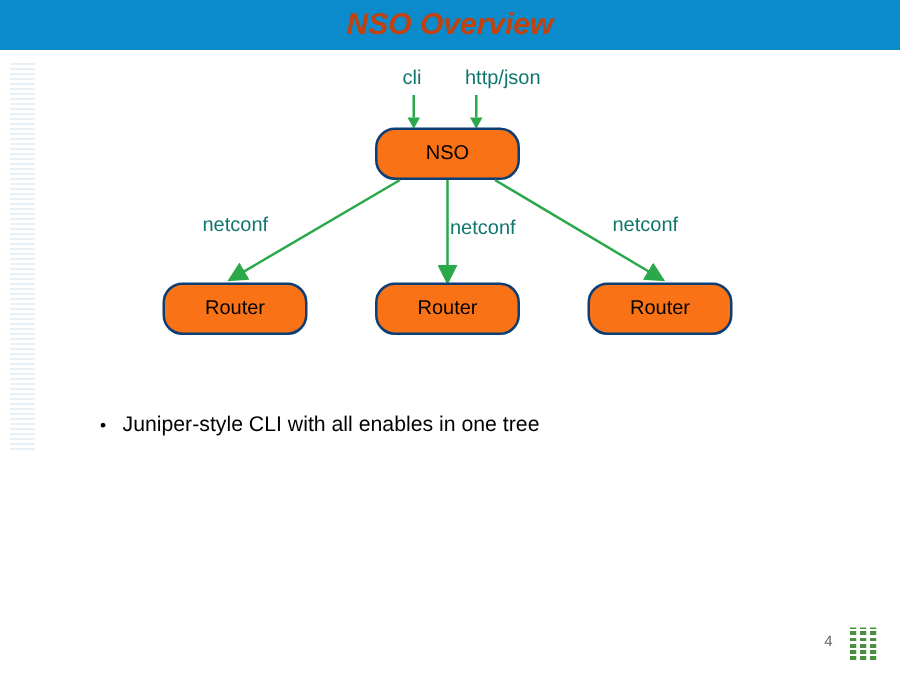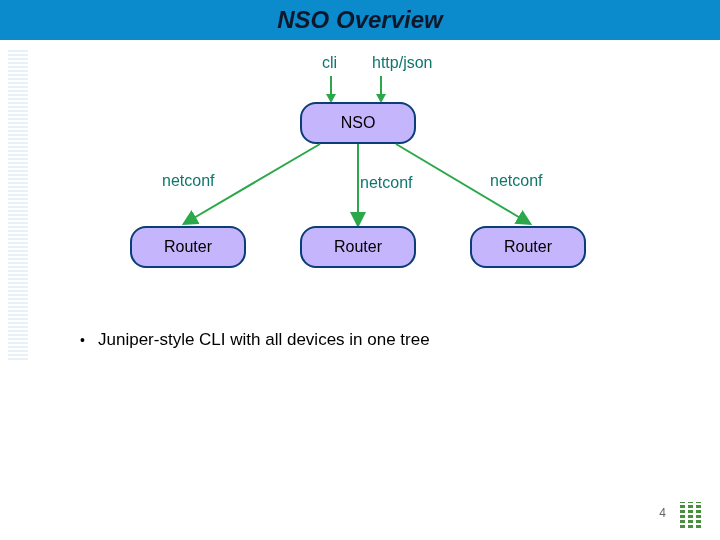--- a/index.html
+++ b/index.html
@@ -4,29 +4,29 @@
 <style>
   * { box-sizing: border-box; margin: 0; padding: 0; }
   html, body { width: 720px; height: 540px; font-family: Verdana, Arial, sans-serif; background: #fff; overflow: hidden; }
   .slide { position: relative; width: 720px; height: 540px; background: #fff; }
   .title-bar {
     position: absolute; top: 0; left: 0; width: 720px; height: 40px;
     background: #0b8bcc;
   }
   .title-text {
     position: absolute; top: 6px; left: 0; width: 720px; text-align: center;
-    font-size: 24px; font-weight: bold; color: #0f172a; font-style: italic;
+    font-size: 24px; font-weight: bold; color: #c2410c; font-style: italic;
   }
   .side-stripe {
     position: absolute; top: 50px; left: 8px; width: 20px; height: 310px;
     background: repeating-linear-gradient(0deg, #cfe2ed 0 2px, #ffffff 2px 4px);
     opacity: 0.5;
   }
   .node {
-    position: absolute; background: #c4b5fd; border: 2px solid #0b3d77;
+    position: absolute; background: #f97316; border: 2px solid #0b3d77;
     border-radius: 16px; display: flex; align-items: center; justify-content: center;
     font-size: 16px; color: #000; padding: 4px 10px;
   }
   .label { position: absolute; font-size: 16px; color: #0f766e; }
   .arrow-line { position: absolute; width: 2px; background: #2aa84a; }
   .arrow-head {
     position: absolute; width: 0; height: 0; border-left: 5px solid transparent;
     border-right: 5px solid transparent; border-top: 9px solid #2aa84a;
   }
   .bullets {
@@ -91,21 +91,21 @@
     <span>Router</span>
   </div>
   <div class="node" style="top:226px; left:300px; width:116px; height:42px;">
     <span>Router</span>
   </div>
   <div class="node" style="top:226px; left:470px; width:116px; height:42px;">
     <span>Router</span>
   </div>
 
   <ul class="bullets">
-    <li><span>Juniper-style CLI with all devices in one tree</span></li>
+    <li><span>Juniper-style CLI with all enables in one tree</span></li>
   </ul>
 
   <div class="page-num">4</div>
 
   <div class="logo">
     <div class="bar"></div>
     <div class="bar"></div>
     <div class="bar"></div>
   </div>
 </div>

